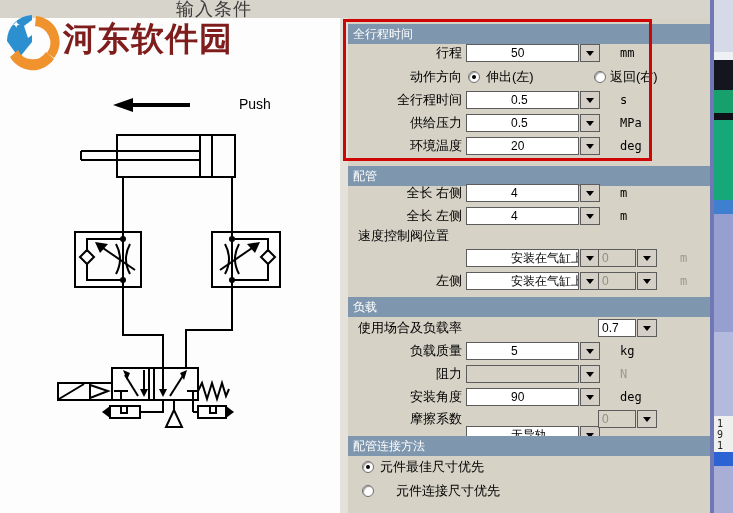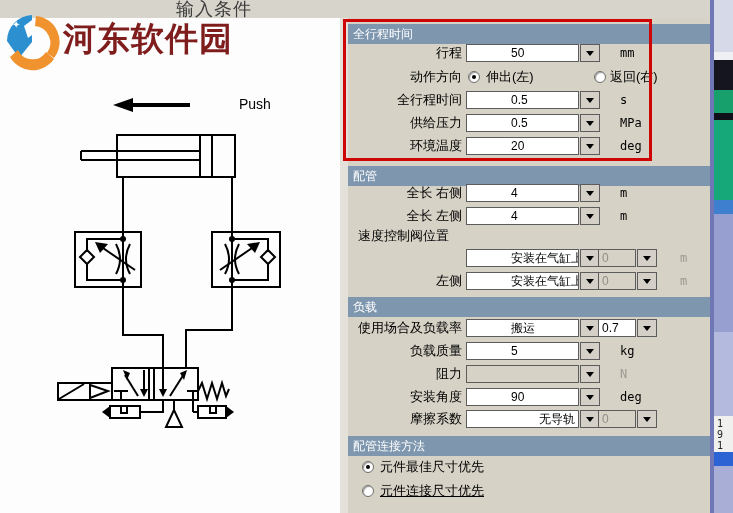--- a/index.html
+++ b/index.html
@@ -266,26 +266,20 @@
     <div class="field">0</div>
     <div class="btn">
         <div class="tri"></div>
       </div>
   </div>
   <div class="unit gray" style="left:680px;top:272px;">m</div>
 
   <div class="sec-h" style="top:297px;">负载</div>
 
   <div class="flabel" style="top:319px;">使用场合及负载率</div>
-  <div class="combo main" style="left:466px;top:319px;">
-    <div class="field">搬运</div>
-    <div class="btn">
-        <div class="tri"></div>
-      </div>
-  </div>
   <div class="combo sub" style="left:598px;top:319px;">
     <div class="field">0.7</div>
     <div class="btn">
         <div class="tri"></div>
       </div>
   </div>
 
   <div class="flabel" style="top:342px;">负载质量</div>
   <div class="combo main" style="left:466px;top:342px;">
     <div class="field">5</div>
@@ -307,40 +301,40 @@
   <div class="flabel" style="top:388px;">安装角度</div>
   <div class="combo main" style="left:466px;top:388px;">
     <div class="field">90</div>
     <div class="btn">
         <div class="tri"></div>
       </div>
   </div>
   <div class="unit" style="left:620px;top:388px;">deg</div>
 
   <div class="flabel" style="top:410px;text-align:right;">摩擦系数</div>
-  <div class="combo main" style="left:466px;top:410px;text-align:right;">
+  <div class="combo main" style="left:466px;top:426px;">
     <div class="field">无导轨</div>
     <div class="btn">
         <div class="tri"></div>
       </div>
   </div>
   <div class="combo sub disabled" style="left:598px;top:410px;">
     <div class="field">0</div>
     <div class="btn">
         <div class="tri"></div>
       </div>
   </div>
 
   <div class="sec-h" style="top:436px;">配管连接方法</div>
   <div class="radio on" style="left:362px;top:461px;">
       <div class="dot"></div>
     </div>
   <div class="rlabel" style="left:380px;top:459px;">元件最佳尺寸优先</div>
   <div class="radio" style="left:362px;top:485px;"></div>
-  <div class="rlabel" style="left:380px;top:483px;text-decoration:underline;">元件连接尺寸优先</div>
+  <div class="rlabel" style="left:396px;top:483px;">元件连接尺寸优先</div>
 
   <div class="sliver">
     <div class="edge"></div>
     <div class="b" style="top:0;height:52px;background:#d6d9e8;"></div>
     <div class="b" style="top:52px;height:8px;background:#eef0f4;"></div>
     <div class="b" style="top:60px;height:30px;background:#15151f;"></div>
     <div class="b" style="top:90px;height:23px;background:#18a06c;"></div>
     <div class="b" style="top:113px;height:7px;background:#101018;"></div>
     <div class="b" style="top:120px;height:80px;background:#16a878;"></div>
     <div class="b" style="top:200px;height:14px;background:#3f7fd0;"></div>

